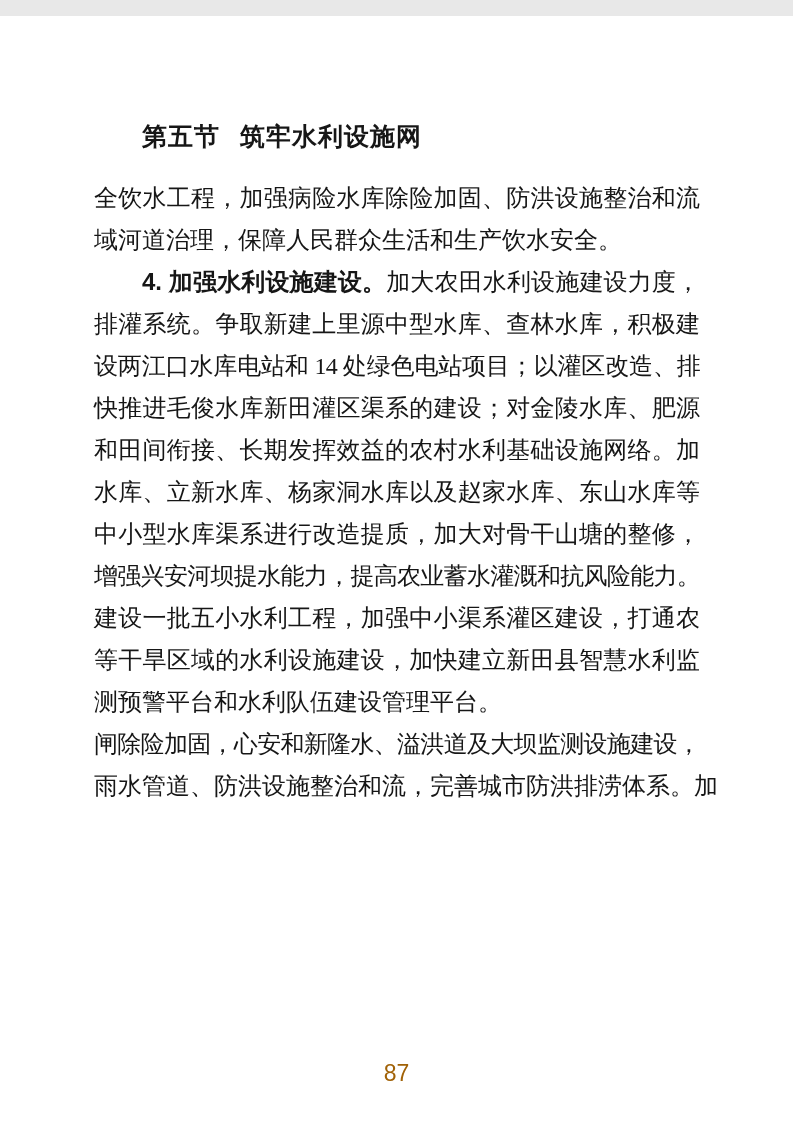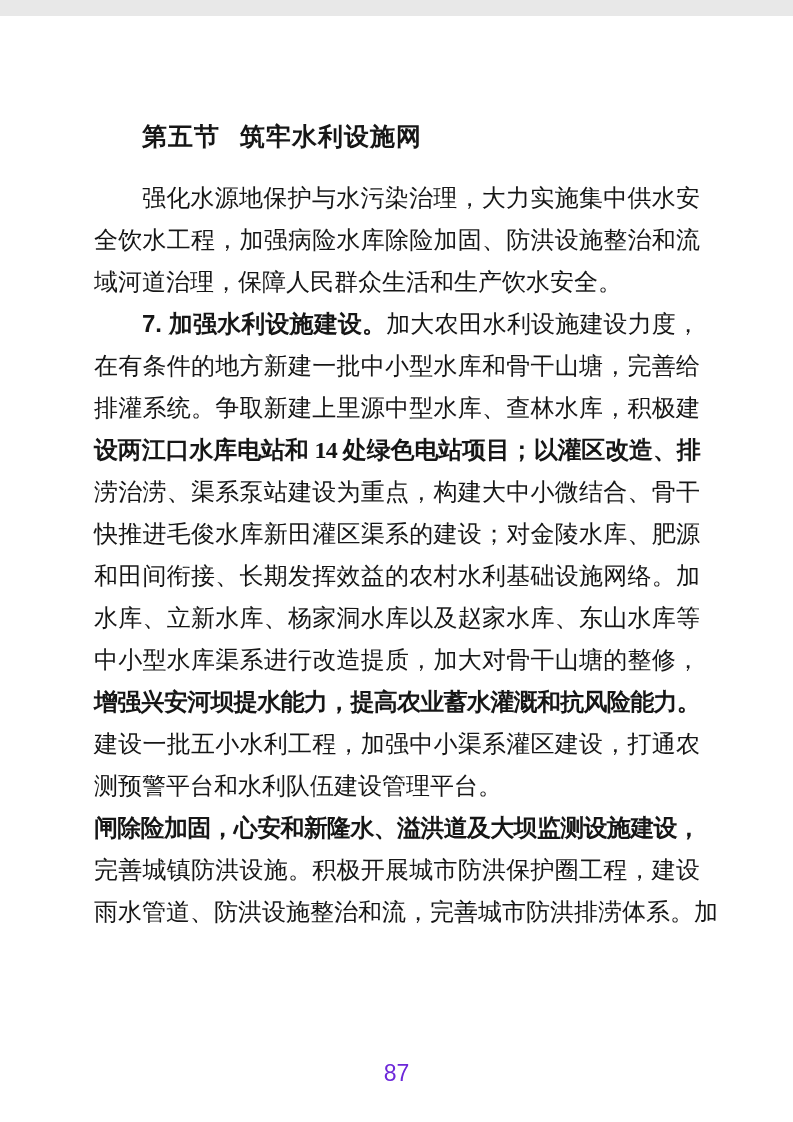--- a/index.html
+++ b/index.html
@@ -34,61 +34,58 @@
   }
   .line {
     height:42px; line-height:42px;
     white-space:nowrap;
     text-align:justify;
     text-align-last:justify;
     overflow:visible;
   }
   .line.end { text-align-last:auto; }
   .line.ind { text-indent:48px; }
-  .line.tight { letter-spacing:-0.8px;font-weight:bold; }
+  .line.tight { letter-spacing:-0.8px; }
   .seg-bold {
     font-weight:700;
     font-family:"Liberation Sans","DejaVu Sans",sans-serif;
   }
   .page-number {
     position:absolute;
     left:0; top:1042px;
     width:100%;
     height:30px; line-height:30px;
     text-align:center;
     font-size:23px;
     font-family:"Liberation Sans","DejaVu Sans",sans-serif;
-    color:#6d28d9;
+    color:#a16207;
   }
 </style>
 </head>
 <body>
 
 <div class="page">
 
   <h1 class="section-title" style="margin:0;">
     <span>第五节</span><span class="gap">筑牢水利设施网</span>
   </h1>
 
   <div class="text-body">
-      <div class="line ind"><span>强化水源地保护与水污染治理，大力实施集中供水安</span></div>
       <div class="line"><span>全饮水工程，加强病险水库除险加固、防洪设施整治和流</span></div>
       <div class="line end"><span>域河道治理，保障人民群众生活和生产饮水安全。</span></div>
-      <div class="line ind"><span class="seg-bold">7. 加强水利设施建设。</span><span>加大农田水利设施建设力度，</span></div>
-      <div class="line"><span>在有条件的地方新建一批中小型水库和骨干山塘，完善给</span></div>
+      <div class="line ind"><span class="seg-bold">4. 加强水利设施建设。</span><span>加大农田水利设施建设力度，</span></div>
       <div class="line"><span>排灌系统。争取新建上里源中型水库、查林水库，积极建</span></div>
       <div class="line tight"><span>设两江口水库电站和 14 处绿色电站项目；以灌区改造、排</span></div>
-      <div class="line"><span>涝治涝、渠系泵站建设为重点，构建大中小微结合、骨干</span></div>
       <div class="line"><span>快推进毛俊水库新田灌区渠系的建设；对金陵水库、肥源</span></div>
       <div class="line"><span>和田间衔接、长期发挥效益的农村水利基础设施网络。加</span></div>
       <div class="line"><span>水库、立新水库、杨家洞水库以及赵家水库、东山水库等</span></div>
       <div class="line"><span>中小型水库渠系进行改造提质，加大对骨干山塘的整修，</span></div>
       <div class="line tight"><span>增强兴安河坝提水能力，提高农业蓄水灌溉和抗风险能力。</span></div>
       <div class="line"><span>建设一批五小水利工程，加强中小渠系灌区建设，打通农</span></div>
+      <div class="line"><span>等干旱区域的水利设施建设，加快建立新田县智慧水利监</span></div>
       <div class="line end"><span>测预警平台和水利队伍建设管理平台。</span></div>
       <div class="line tight"><span>闸除险加固，心安和新隆水、溢洪道及大坝监测设施建设，</span></div>
-      <div class="line"><span>完善城镇防洪设施。积极开展城市防洪保护圈工程，建设</span></div>
       <div class="line"><span>雨水管道、防洪设施整治和流，完善城市防洪排涝体系。加</span></div>
     </div>
 
   <div class="page-number">87</div>
 
 </div>
 
 </body></html>

